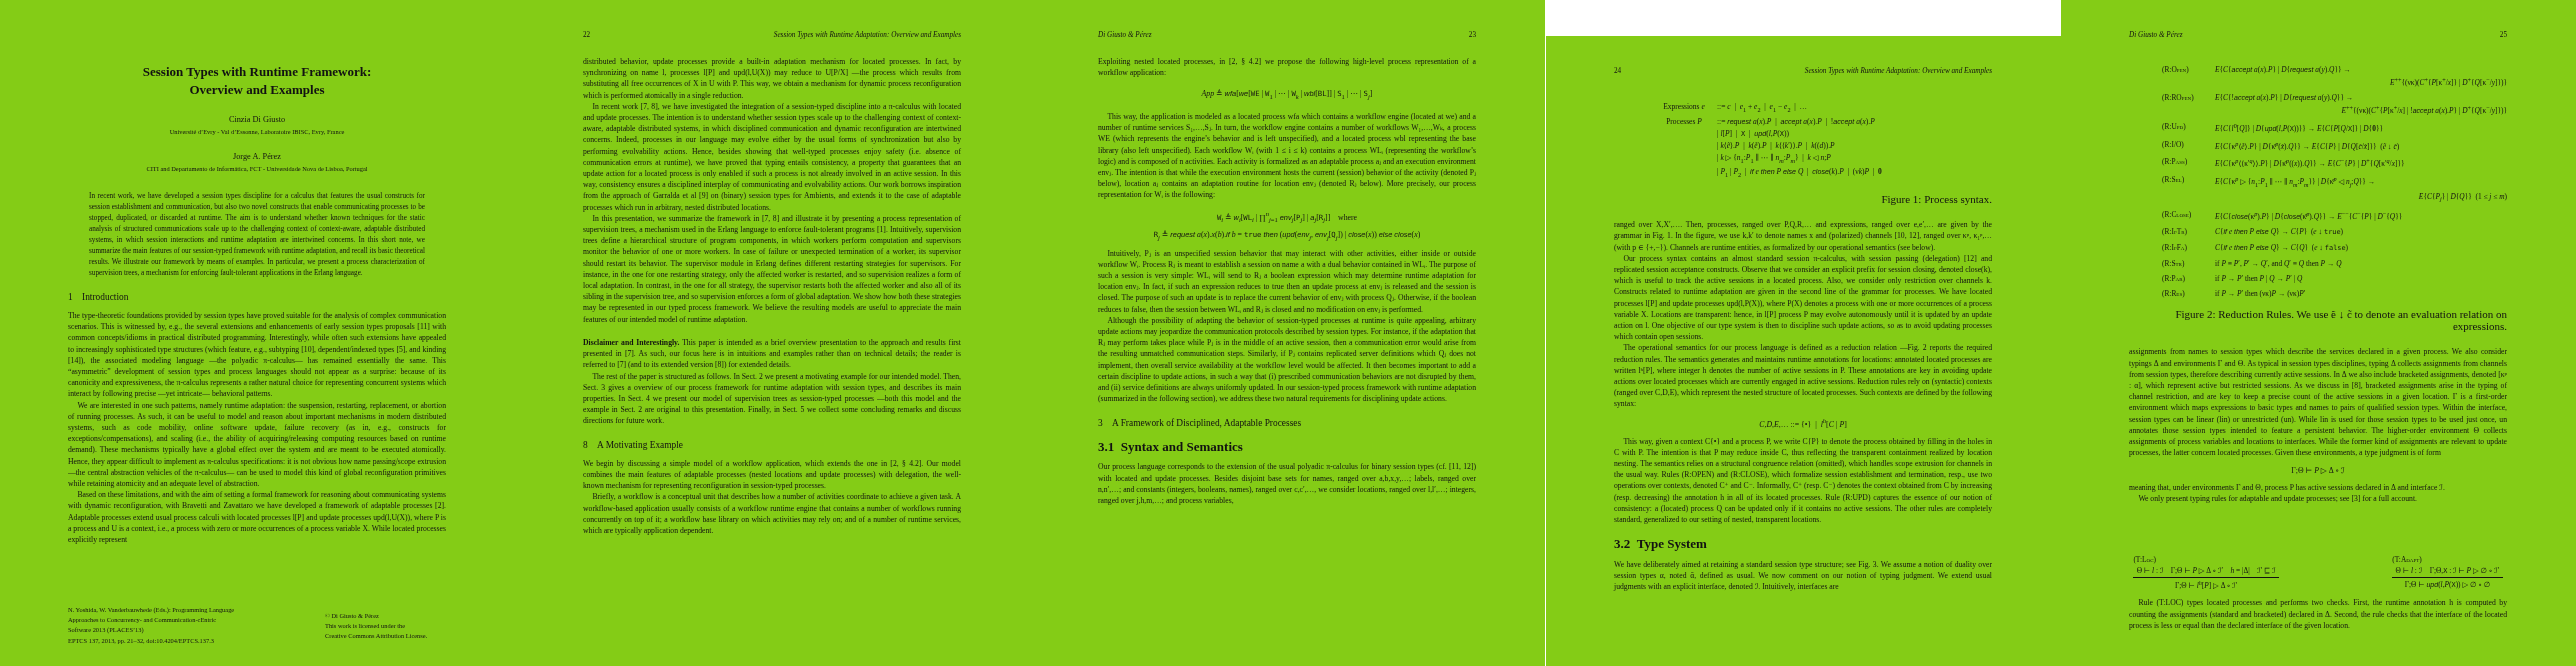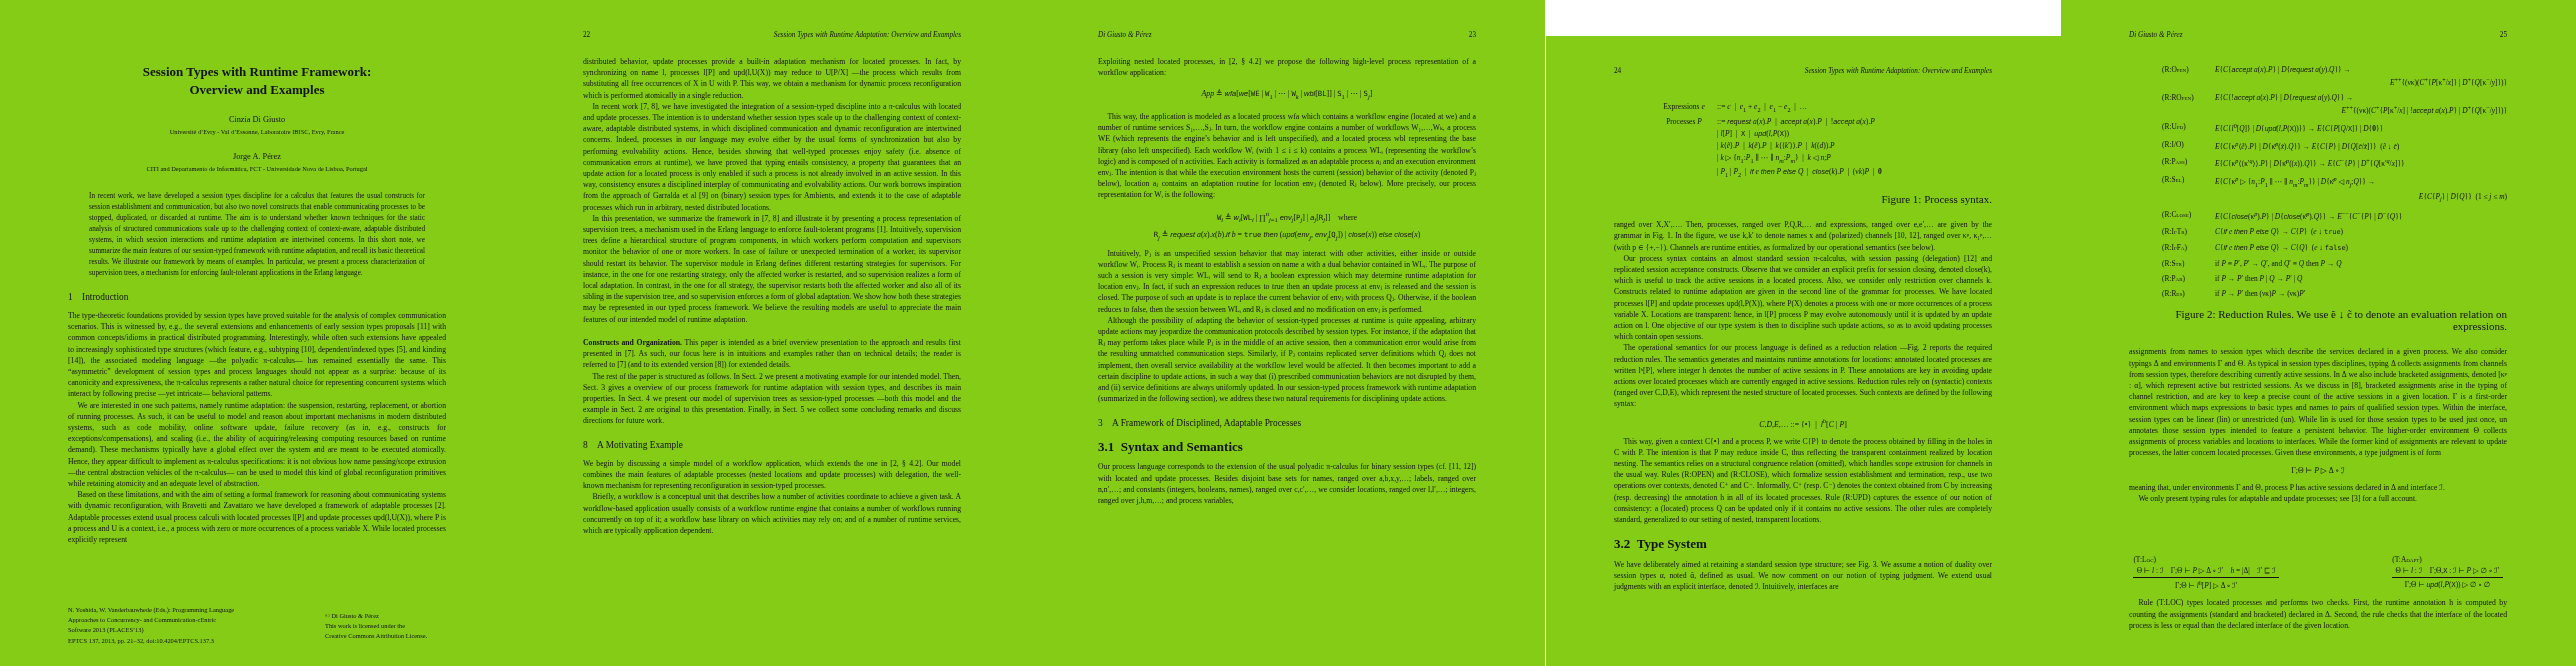--- a/index.html
+++ b/index.html
@@ -79,21 +79,21 @@
 
   <div class="page" id="pg22">
     <div class="rh">
       <span>22</span>
       <span class="it">Session Types with Runtime Adaptation: Overview and Examples</span>
     </div>
     <div class="col">
       <p class="para ni">distributed behavior, update processes provide a built-in adaptation mechanism for located processes. In fact, by synchronizing on name l, processes l[P] and upd(l,U(X)) may reduce to U[P/X] —the process which results from substituting all free occurrences of X in U with P. This way, we obtain a mechanism for dynamic process reconfiguration which is performed atomically in a single reduction.</p>
       <p class="para">In recent work [7, 8], we have investigated the integration of a session-typed discipline into a π-calculus with located and update processes. The intention is to understand whether session types scale up to the challenging context of context-aware, adaptable distributed systems, in which disciplined communication and dynamic reconfiguration are intertwined concerns. Indeed, processes in our language may evolve either by the usual forms of synchronization but also by performing evolvability actions. Hence, besides showing that well-typed processes enjoy safety (i.e. absence of communication errors at runtime), we have proved that typing entails consistency, a property that guarantees that an update action for a located process is only enabled if such a process is not already involved in an active session. In this way, consistency ensures a disciplined interplay of communicating and evolvability actions. Our work borrows inspiration from the approach of Garralda et al [9] on (binary) session types for Ambients, and extends it to the case of adaptable processes which run in arbitrary, nested distributed locations.</p>
       <p class="para">In this presentation, we summarize the framework in [7, 8] and illustrate it by presenting a process representation of supervision trees, a mechanism used in the Erlang language to enforce fault-tolerant programs [1]. Intuitively, supervision trees define a hierarchical structure of program components, in which workers perform computation and supervisors monitor the behavior of one or more workers. In case of failure or unexpected termination of a worker, its supervisor should restart its behavior. The supervisor module in Erlang defines different restarting strategies for supervisors. For instance, in the one for one restarting strategy, only the affected worker is restarted, and so supervision realizes a form of local adaptation. In contrast, in the one for all strategy, the supervisor restarts both the affected worker and also all of its sibling in the supervision tree, and so supervision enforces a form of global adaptation. We show how both these strategies may be represented in our typed process framework. We believe the resulting models are useful to appreciate the main features of our intended model of runtime adaptation.</p>
-      <p class="para ni" style="margin-top:12.2px;"><b>Constructs and Organization.</b> <span> This paper is intended as a brief overview presentation to the approach and results first presented in [7]. As such, our focus here is in intuitions and examples rather than on technical details; the reader is referred to [7] (and to its extended version [8]) for extended details.</span></p>
+      <p class="para ni" style="margin-top:12.2px;"><b>Disclaimer and Interestingly.</b> <span> This paper is intended as a brief overview presentation to the approach and results first presented in [7]. As such, our focus here is in intuitions and examples rather than on technical details; the reader is referred to [7] (and to its extended version [8]) for extended details.</span></p>
       <p class="para">The rest of the paper is structured as follows. In Sect. 2 we present a motivating example for our intended model. Then, Sect. 3 gives a overview of our process framework for runtime adaptation with session types, and describes its main properties. In Sect. 4 we present our model of supervision trees as session-typed processes —both this model and the example in Sect. 2 are original to this presentation. Finally, in Sect. 5 we collect some concluding remarks and discuss directions for future work.</p>
       <h2 class="sec">8 A Motivating Example</h2>
       <p class="para ni">We begin by discussing a simple model of a workflow application, which extends the one in [2, § 4.2]. Our model combines the main features of adaptable processes (nested locations and update processes) with delegation, the well-known mechanism for representing reconfiguration in session-typed processes.</p>
       <p class="para">Briefly, a workflow is a conceptual unit that describes how a number of activities coordinate to achieve a given task. A workflow-based application usually consists of a workflow runtime engine that contains a number of workflows running concurrently on top of it; a workflow base library on which activities may rely on; and of a number of runtime services, which are typically application dependent.</p>
     </div>
   </div>
 
   <div class="page" id="pg23">
     <div class="rh">
       <span class="it">Di Giusto &amp; Pérez</span>

